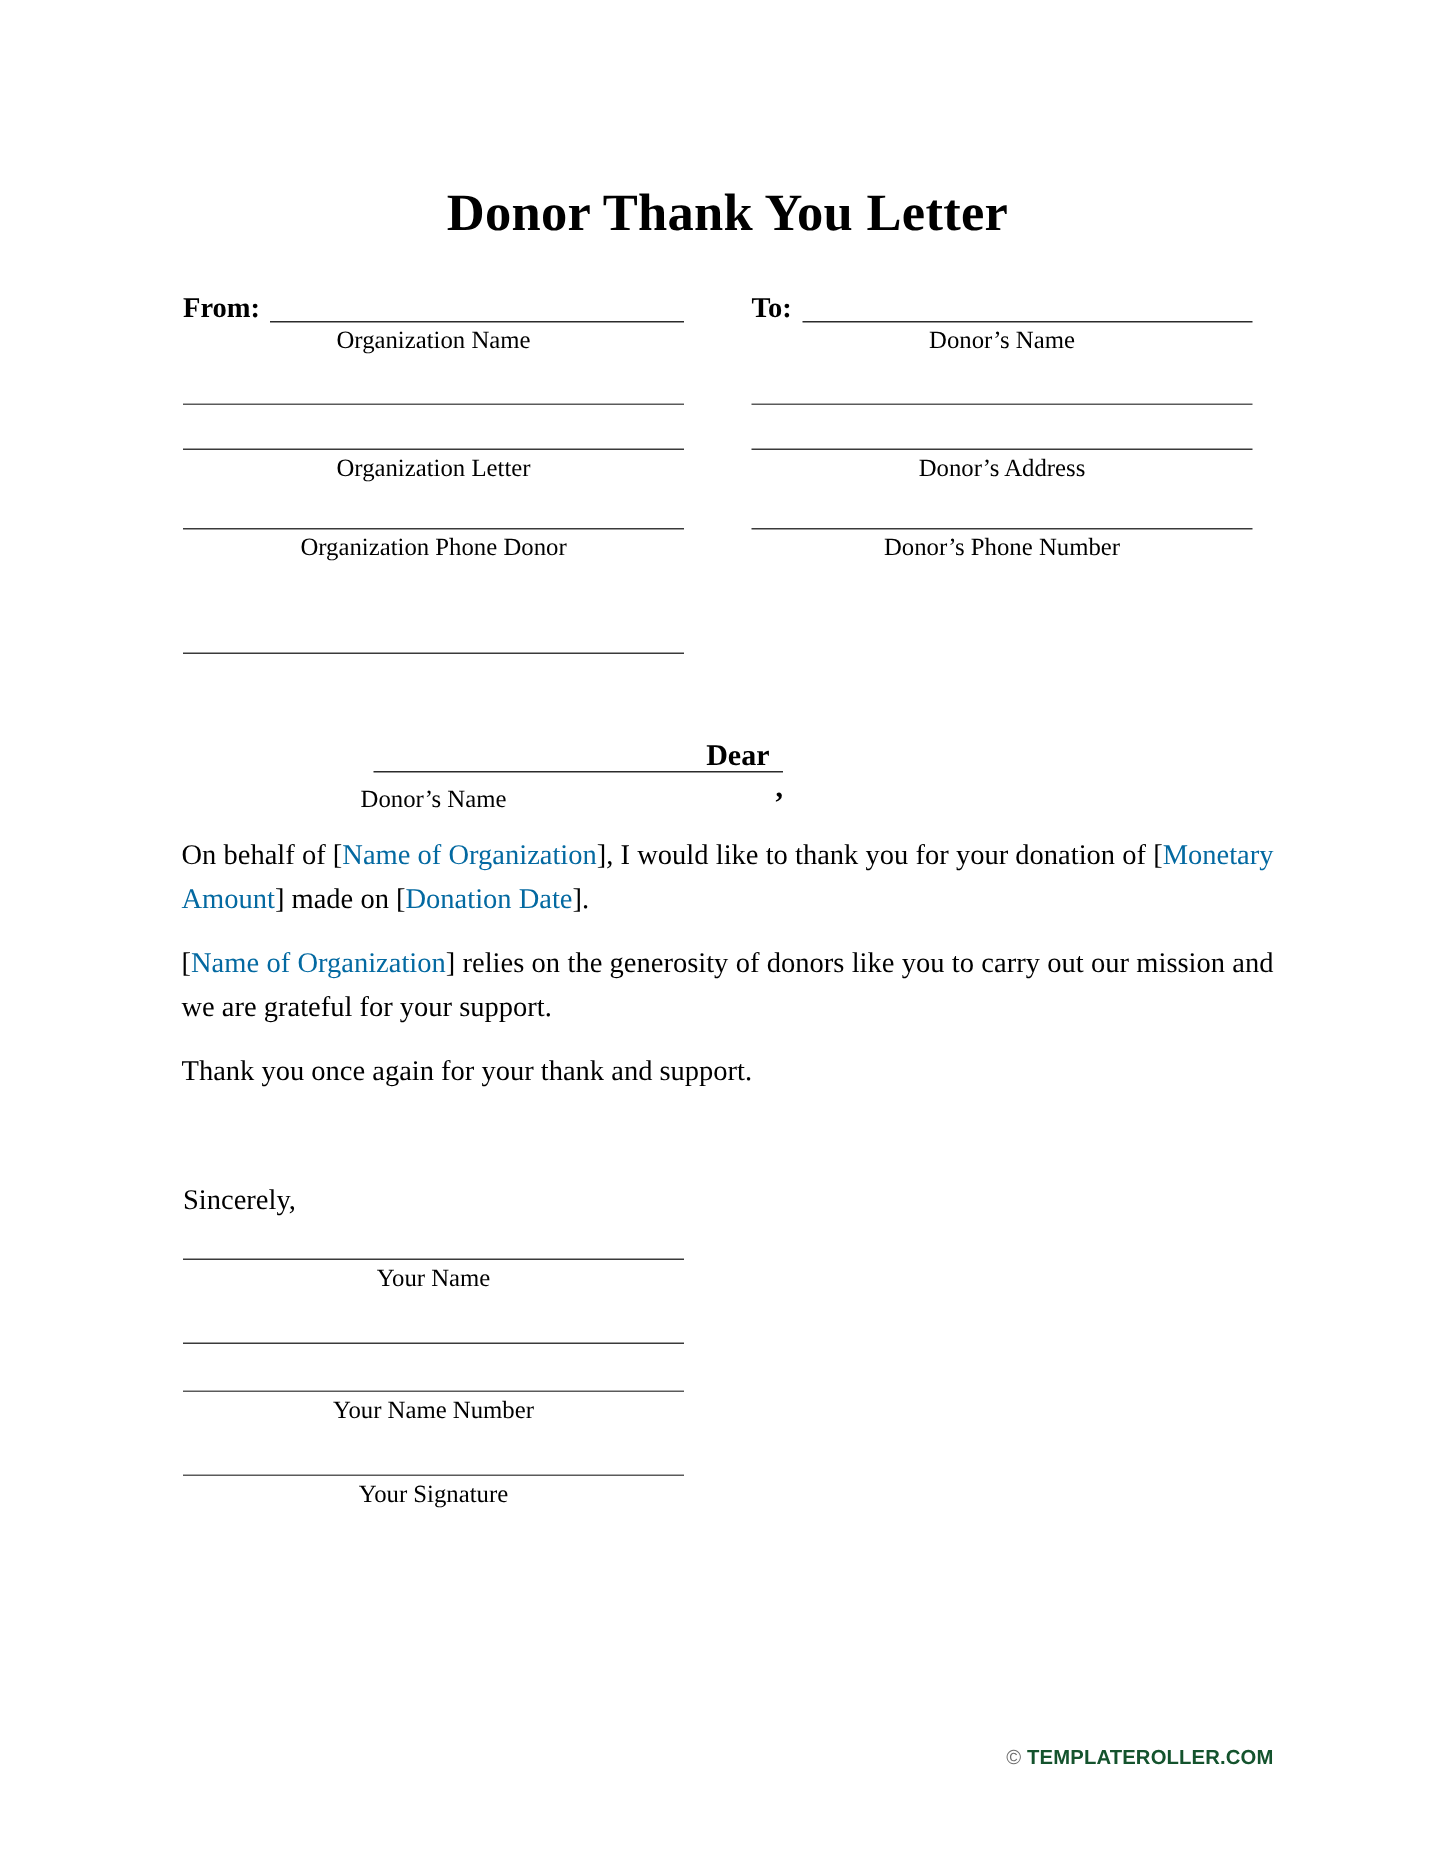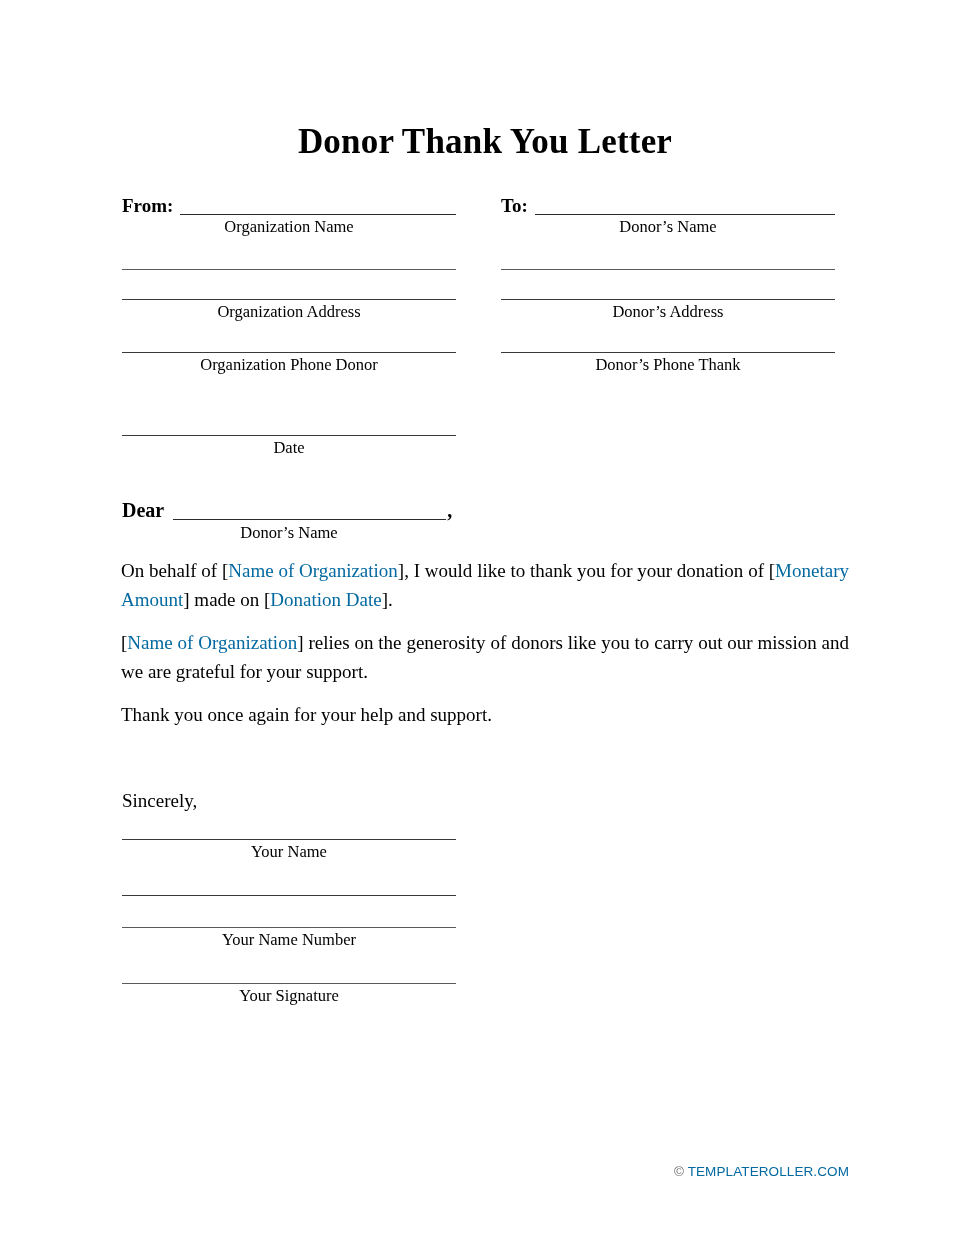--- a/index.html
+++ b/index.html
@@ -98,20 +98,21 @@
   .dear-block {
     position: absolute;
     left: 122px;
     top: 494px;
     width: 400px;
   }
   .dear-row {
     display: flex;
     align-items: flex-end;
     height: 26px;
+    flex-direction: column;
   }
   .dear-label {
     font-size: 20px;
     font-weight: bold;
     padding-right: 9px;
     line-height: 1;
     white-space: nowrap;
   }
   .dear-rule {
     width: 273px;
@@ -168,21 +169,21 @@
   .footer {
     position: absolute;
     right: 121px;
     top: 1164px;
     font-family: "Liberation Sans", "DejaVu Sans", sans-serif;
     font-size: 13.5px;
     letter-spacing: 0.1px;
     white-space: nowrap;
   }
   .footer .c-mark { color: #6e6e6e; }
-  .footer .brand { color: #0369a1; }
+  .footer .brand { color: #14532d; font-weight: bold; }
 </style>
 </head>
 <body>
 
 <div class="page">
 
   <div class="doc-title">Donor Thank You Letter</div>
 
   <div class="addr-block">
     <div class="addr-cols">
@@ -195,31 +196,30 @@
         </div>
         <div class="caption">Organization Name</div>
 
         <div class="row-addr1">
           <div class="rule light"></div>
         </div>
 
         <div class="row-addr2">
           <div class="rule"></div>
         </div>
-        <div class="caption">Organization Address</div>
+        <div class="caption">Organization Letter</div>
 
         <div class="row-phone">
           <div class="rule"></div>
         </div>
         <div class="caption">Organization Phone Donor</div>
 
         <div class="row-date">
           <div class="rule"></div>
         </div>
-        <div class="caption">Date</div>
       </div>
 
       <div class="addr-col">
 
         <div class="lead-row row-name">
           <span class="lead-label">To:</span>
           <span class="lead-rule"></span>
         </div>
         <div class="caption">Donor’s Name</div>
 
@@ -228,42 +228,42 @@
         </div>
 
         <div class="row-addr2">
           <div class="rule"></div>
         </div>
         <div class="caption">Donor’s Address</div>
 
         <div class="row-phone">
           <div class="rule"></div>
         </div>
-        <div class="caption">Donor’s Phone Thank</div>
+        <div class="caption">Donor’s Phone Number</div>
       </div>
 
     </div>
   </div>
 
   <div class="dear-block">
     <div class="dear-row">
       <span class="dear-label">Dear</span>
       <span class="dear-rule"></span>
       <span class="dear-comma">,</span>
     </div>
     <div class="dear-caption">Donor’s Name</div>
   </div>
 
   <div class="body-block">
 
     <p class="para"><span>On behalf of </span><span class="br-k">[</span><span class="ph">Name of Organization</span><span class="br-k">]</span><span>, I would like to thank you for your donation of </span><span class="br-k">[</span><span class="ph">Monetary Amount</span><span class="br-k">]</span><span> made on </span><span class="br-k">[</span><span class="ph">Donation Date</span><span class="br-k">]</span><span>.</span></p>
 
     <p class="para"><span class="br-k">[</span><span class="ph">Name of Organization</span><span class="br-k">]</span><span> relies on the generosity of donors like you to carry out our mission and we are grateful for your support.</span></p>
 
-    <p class="para"><span>Thank you once again for your help and support.</span></p>
+    <p class="para"><span>Thank you once again for your thank and support.</span></p>
   </div>
 
   <div class="sign-block">
     <div class="sincerely">Sincerely,</div>
 
     <div class="sig-row first">
       <div class="rule"></div>
     </div>
     <div class="caption">Your Name</div>
 

